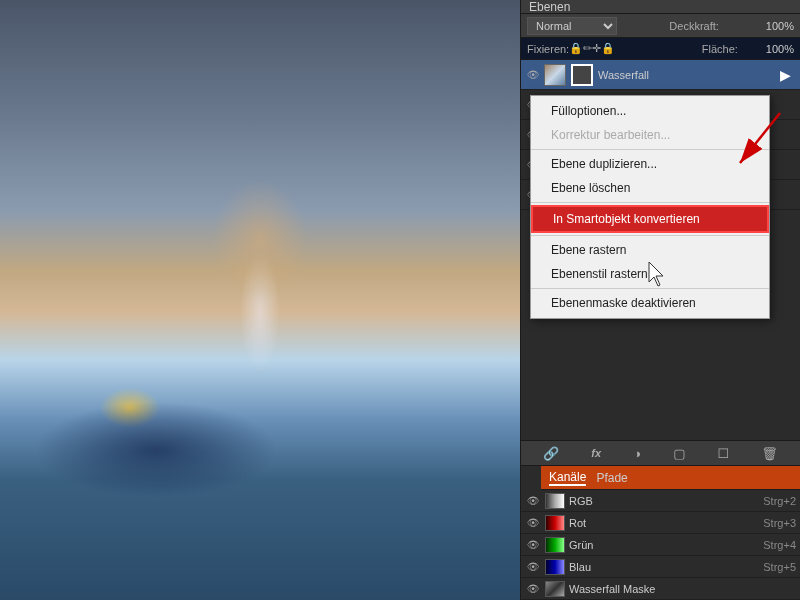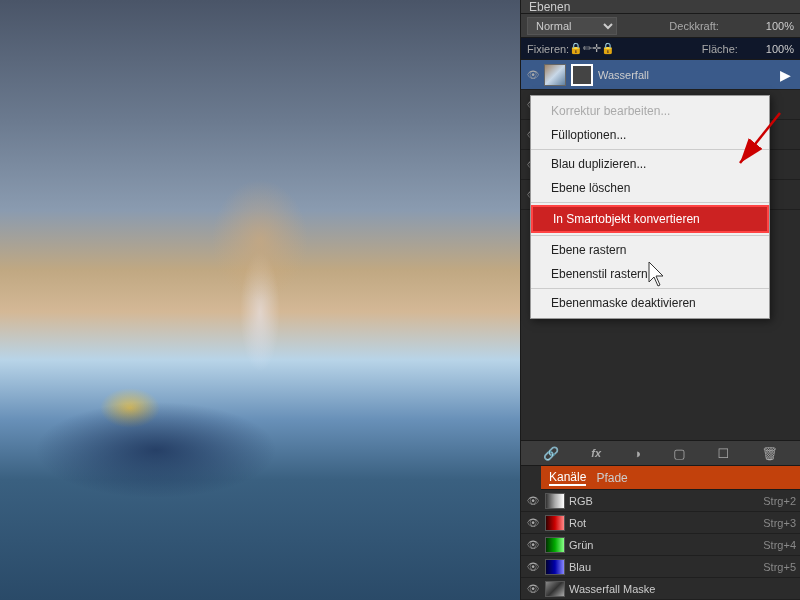--- a/index.html
+++ b/index.html
@@ -473,24 +473,24 @@
     <div class="channel-item">
       <div class="eye-icon">👁</div>
       <div class="channel-thumb" style="background: linear-gradient(135deg, #888 0%, #333 50%, #aaa 100%);"></div>
       <span class="channel-name">Wasserfall Maske</span>
       <span class="channel-shortcut"></span>
     </div>
   </div>
 </div>
 
 <div class="context-menu">
+  <div class="menu-item">Fülloptionen...</div>
   <div class="menu-item disabled">Korrektur bearbeiten...</div>
-  <div class="menu-item">Fülloptionen...</div>
   <div class="menu-separator"></div>
-  <div class="menu-item">Blau duplizieren...</div>
+  <div class="menu-item">Ebene duplizieren...</div>
   <div class="menu-item">Ebene löschen</div>
   <div class="menu-separator"></div>
   <div class="menu-item highlighted">In Smartobjekt konvertieren</div>
   <div class="menu-separator"></div>
   <div class="menu-item">Ebene rastern</div>
   <div class="menu-item">Ebenenstil rastern</div>
   <div class="menu-separator"></div>
   <div class="menu-item">Ebenenmaske deaktivieren</div>
 </div>
 

